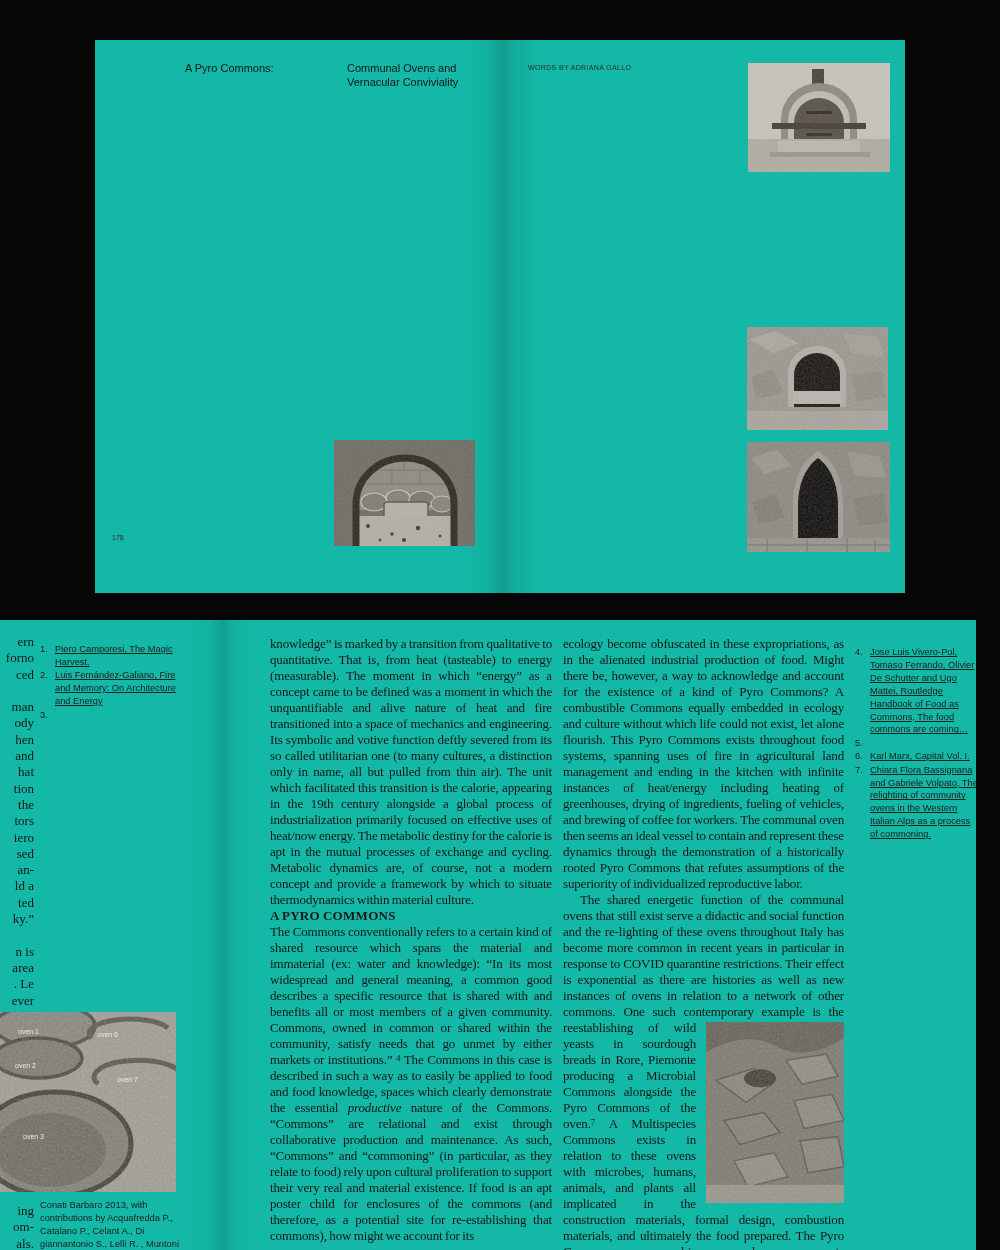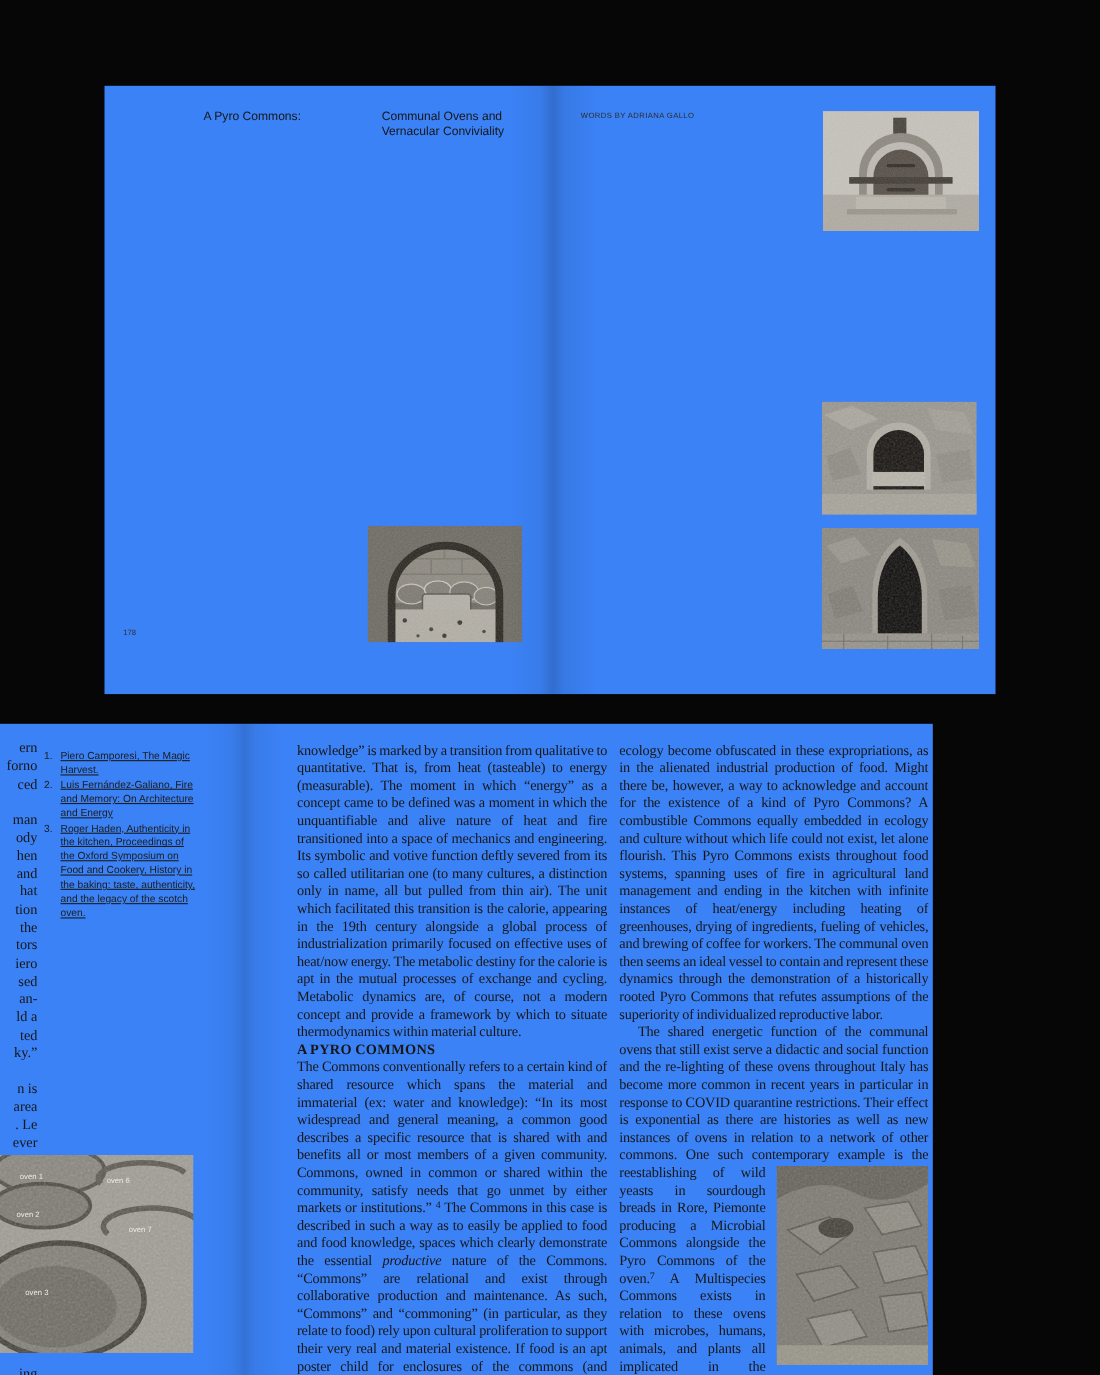--- a/index.html
+++ b/index.html
@@ -1,23 +1,23 @@
 <!DOCTYPE html>
 <html><head>
 <meta charset="utf-8">
 <style>
   html,body{margin:0;padding:0;}
   body{
     width:1000px;height:1250px;position:relative;overflow:hidden;
     background:#060606;
     font-family:"Liberation Serif", serif;
   }
-  .spread{position:absolute;background:#3b82f6;margin-top:38px;}
+  .spread{position:absolute;background:#14b8a6;}
   #top-spread{left:95px;top:40px;width:810px;height:553px;}
-  #bottom-spread{left:0;top:620px;width:848px;height:630px;overflow:hidden;}
+  #bottom-spread{left:0;top:620px;width:976px;height:630px;overflow:hidden;}
   .gutter{position:absolute;top:0;bottom:0;pointer-events:none;}
   .abs{position:absolute;}
 
   
   .kicker{font-family:"Liberation Sans", sans-serif;font-size:11px;line-height:13.5px;color:#161616;letter-spacing:0;}
   .byline{font-family:"Liberation Sans", sans-serif;font-size:7px;letter-spacing:0.35px;color:#2c2c2c;}
   .folio{font-family:"Liberation Sans", sans-serif;font-size:7px;color:#2c2c2c;}
 
   
   .photo{position:absolute;overflow:hidden;}
@@ -192,21 +192,20 @@
     <div class="fn">
       <span class="fn-num">1.</span>
       <span class="fn-text">Piero Camporesi, The Magic Harvest.</span>
     </div>
     <div class="fn">
       <span class="fn-num">2.</span>
       <span class="fn-text">Luis Fernández-Galiano, Fire and Memory: On Architecture and Energy</span>
     </div>
     <div class="fn">
       <span class="fn-num">3.</span>
-      <span class="fn-text">Roger Haden, Authenticity in the kitchen, Proceedings of the Oxford Symposium on Food and Cookery, History in the baking: taste, authenticity, and the legacy of the scotch oven.</span>
     </div>
   </div>
 
   <div class="photo" style="left:0;top:392px;width:176px;height:180px;">
     <svg viewBox="0 0 176 180" preserveAspectRatio="none">
       <defs>
           <filter id="nE">
             <feTurbulence type="fractalNoise" baseFrequency="0.45" numOctaves="3"></feTurbulence>
             <feColorMatrix type="saturate" values="0"></feColorMatrix>
           </filter>
@@ -222,20 +221,21 @@
       <g font-family="Liberation Sans, sans-serif" font-size="7" fill="#eceae5">
         <text x="18" y="22">oven 1</text>
         <text x="97" y="25">oven 6</text>
         <text x="15" y="56">oven 2</text>
         <text x="117" y="70">oven 7</text>
         <text x="23" y="127">oven 3</text>
       </g>
     </svg>
   </div>
 
+  <div class="caption" style="left:40px;top:579px;width:140px;">Conati Barbaro 2013, with contributions by Acquafredda P., Catalano P., Celant A., Di giannantonio S., Lelli R. , Muntoni</div>
 
   <div class="body-col" style="left:270px;top:16px;width:282px;height:614px;overflow:hidden;">
     <p><span>knowledge” is marked by a transition from qualitative to quantitative. That is, from heat (tasteable) to energy (measurable). The moment in which “energy” as a concept came to be defined was a moment in which the unquantifiable and alive nature of heat and fire transitioned into a space of mechanics and engineering. Its symbolic and votive function deftly severed from its so called utilitarian one (to many cultures, a distinction only in name, all but pulled from thin air). The unit which facilitated this transition is the calorie, appearing in the 19th century alongside a global process of industrialization primarily focused on effective uses of heat/now energy. The metabolic destiny for the calorie is apt in the mutual processes of exchange and cycling. Metabolic dynamics are, of course, not a modern concept and provide a framework by which to situate thermodynamics within material culture.</span></p>
     <p class="crosshead">A PYRO COMMONS</p>
     <p><span>The Commons conventionally refers to a certain kind of shared resource which spans the material and immaterial (ex: water and knowledge): “In its most widespread and general meaning, a common good describes a specific resource that is shared with and benefits all or most members of a given community. Commons, owned in common or shared within the community, satisfy needs that go unmet by either markets or institutions.” </span><sup>4</sup><span>  The Commons in this case is described in such a way as to easily be applied to food and food knowledge, spaces which clearly demonstrate the essential </span><span class="ital">productive</span><span> nature of the Commons. “Commons” are relational and exist through collaborative production and maintenance. As such, “Commons” and “commoning” (in particular, as they relate to food) rely upon cultural proliferation to support their very real and material existence. If food is an apt poster child for enclosures of the commons (and therefore, as a potential site for re-establishing that commons), how might we account for its</span></p>
   </div>
 
   <div class="body-col" style="left:563px;top:16px;width:281px;height:614px;overflow:hidden;">
     <p><span>ecology become obfuscated in these expropriations, as in the alienated industrial production of food. Might there be, however, a way to acknowledge and account for the existence of a kind of Pyro Commons? A combustible Commons equally embedded in ecology and culture without which life could not exist, let alone flourish. This Pyro Commons exists throughout food systems, spanning uses of fire in agricultural land management and ending in the kitchen with infinite instances of heat/energy including heating of greenhouses, drying of ingredients, fueling of vehicles, and brewing of coffee for workers. The communal oven then seems an ideal vessel to contain and represent these dynamics through the demonstration of a historically rooted Pyro Commons that refutes assumptions of the superiority of individualized reproductive labor.</span></p>
     <p class="indent"><span>The shared energetic function of the communal ovens that still exist serve a didactic and social function and the re-lighting of these ovens throughout Italy has become more common in recent years in particular in response to COVID quarantine restrictions. Their effect is exponential as there are histories as well as new instances of ovens in relation to a network of other commons. One such contemporary example </span><span class="float-photo">
@@ -257,20 +257,21 @@
           <path d="M94 118 L132 114 L138 144 L102 150 Z" fill="#8b877f" stroke="#5e5a52" stroke-width="1.5"></path>
           <rect y="162" width="138" height="18" fill="#999589"></rect>
           <rect width="138" height="180" filter="url(#nF)" opacity="0.26"></rect>
         </svg>
         </span><span>is the reestablishing of wild yeasts in sourdough breads in Rore, Piemonte producing a Microbial Commons alongside the Pyro Commons of the oven.</span><sup>7</sup><span> A Multispecies Commons exists in relation to these ovens with microbes, humans, animals, and plants all implicated in the construction materials, formal design, combustion materials, and ultimately the food prepared. The Pyro Commons as expressed in communal ovens represents an opportunity in the metabolic cycles of a food system</span></p>
   </div>
 
   <div class="fn-col" style="left:855px;top:26px;width:124px;">
     <div class="fn">
       <span class="fn-num">4.</span>
+      <span class="fn-text">Jose Luis Vivero-Pol, Tomaso Ferrando, Olivier De Schutter and Ugo Mattei, Routledge Handbook of Food as Commons, The food commons are coming…</span>
     </div>
     <div class="fn">
       <span class="fn-num">5.</span>
     </div>
     <div class="fn">
       <span class="fn-num">6.</span>
       <span class="fn-text">Karl Marx, Capital Vol. I.</span>
     </div>
     <div class="fn">
       <span class="fn-num">7.</span>

